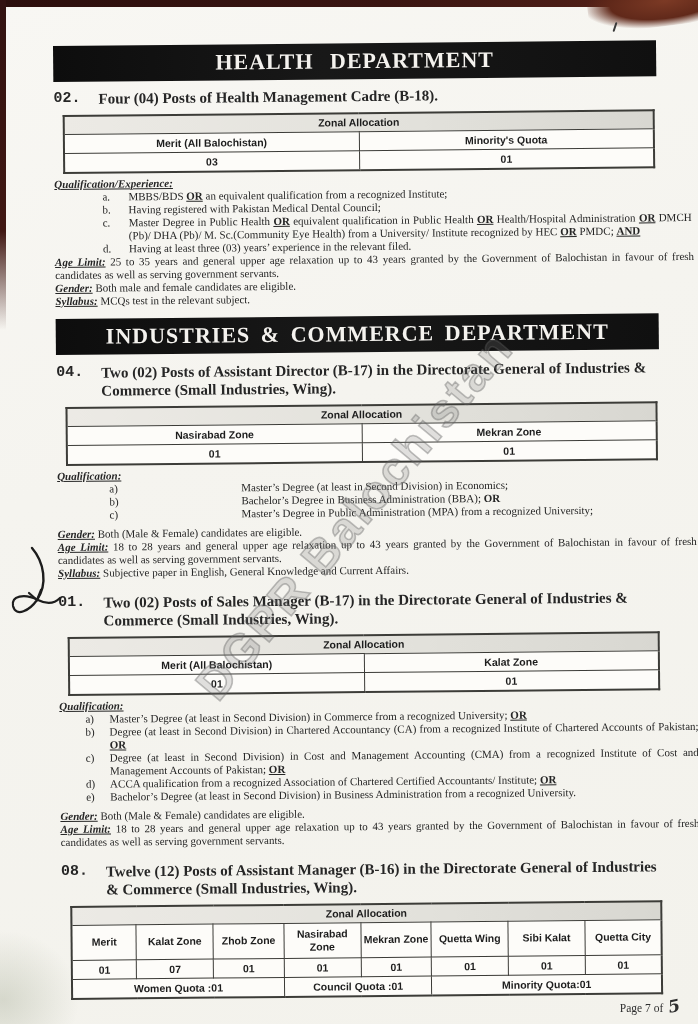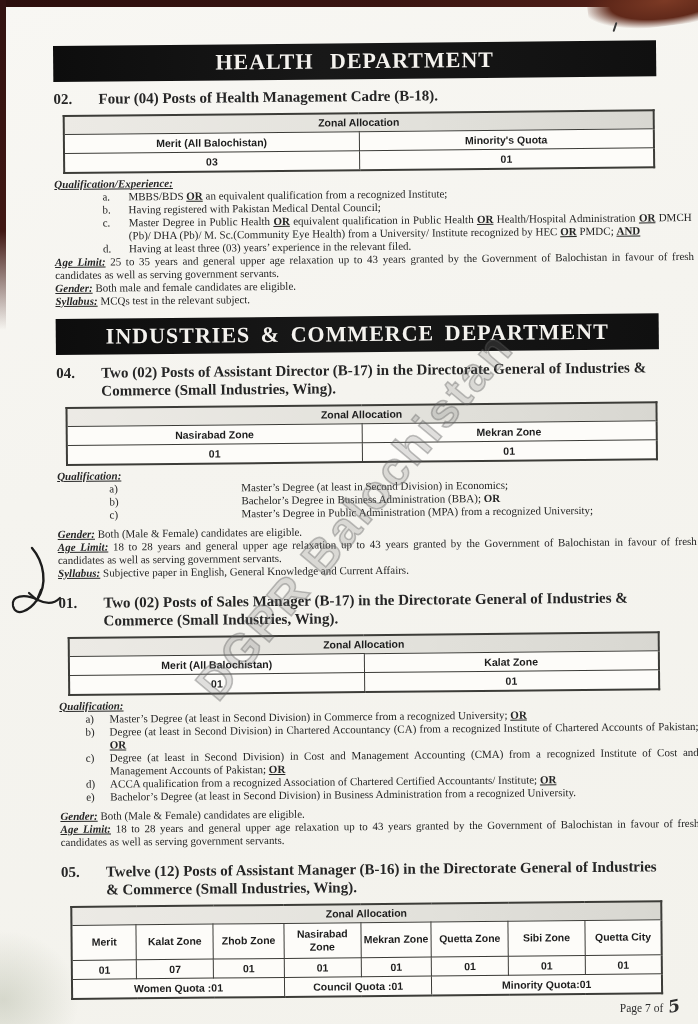--- a/index.html
+++ b/index.html
@@ -32,21 +32,21 @@
   
   .content{position:absolute;left:54px;top:0;width:641px;
     transform:rotate(-0.55deg);transform-origin:50% 15%;}
   .dept-bar{height:36px;line-height:36px;text-align:center;color:#f4f2ee;
     background:linear-gradient(90deg,#0d0d0d 0%,#181818 45%,#101010 100%);
     font-weight:bold;font-size:22px;letter-spacing:1px;word-spacing:10px;
     width:603px;}
   .bar-health{margin-top:43px;}
   .bar-industries{margin-top:11px;word-spacing:4px;}
   .post-heading{display:flex;margin-top:8px;font-weight:bold;font-size:15px;line-height:18.5px;}
-  .post-num{flex:none;width:45px;}
+  .post-num{flex:none;width:45px;font-family:Liberation Mono, monospace;}
   .post-title{width:552px;}
   table.alloc{border-collapse:collapse;width:592px;margin:6px 0 0 9px;
     font-family:"Liberation Sans",sans-serif;font-size:10.5px;font-weight:bold;
     text-align:center;color:#1d1d1d;}
   table.alloc td{border:1px solid #3c3c38;padding:1px 2px;background:#fdfcf9;}
   table.alloc td.thead{background:linear-gradient(90deg,#eceae5 0%,#e2e1db 60%,#d8d7d1 100%);
     border-width:2px 2px 1px 2px;height:15px;}
   table.alloc tr.cols td{height:16px;}
   table.alloc tr.vals td{height:16px;border-bottom-width:2px;}
   table.alloc tr td:first-child{border-left-width:2px;}
@@ -248,37 +248,37 @@
     <div class="para mt6">
       <span class="lbl">Gender:</span>
       <span>Both (Male &amp; Female) candidates are eligible.</span>
     </div>
     <div class="para">
       <span class="lbl">Age Limit:</span>
       <span>18 to 28 years and general upper age relaxation up to 43 years granted by the Government of Balochistan in favour of fresh candidates as well as serving government servants.</span>
     </div>
 
     <div class="post-heading mt14">
-      <span class="post-num">05.</span>
+      <span class="post-num">08.</span>
       <span class="post-title">Twelve (12) Posts of Assistant Manager (B-16) in the Directorate General of Industries &amp; Commerce (Small Industries, Wing).</span>
     </div>
 
     <table class="alloc alloc5">
       <tbody>
       <tr>
             <td class="thead" colspan="8">Zonal Allocation</td>
           </tr>
       <tr class="cols">
         <td style="width:11%">Merit</td>
         <td style="width:13%">Kalat Zone</td>
         <td style="width:12%">Zhob Zone</td>
         <td style="width:13%">Nasirabad Zone</td>
         <td style="width:12%">Mekran Zone</td>
-        <td style="width:13%">Quetta Zone</td>
-        <td style="width:13%">Sibi Zone</td>
+        <td style="width:13%">Quetta Wing</td>
+        <td style="width:13%">Sibi Kalat</td>
         <td>Quetta City</td>
       </tr>
       <tr class="vals">
         <td>01</td>
         <td>07</td>
         <td>01</td>
         <td>01</td>
         <td>01</td>
         <td>01</td>
         <td>01</td>

